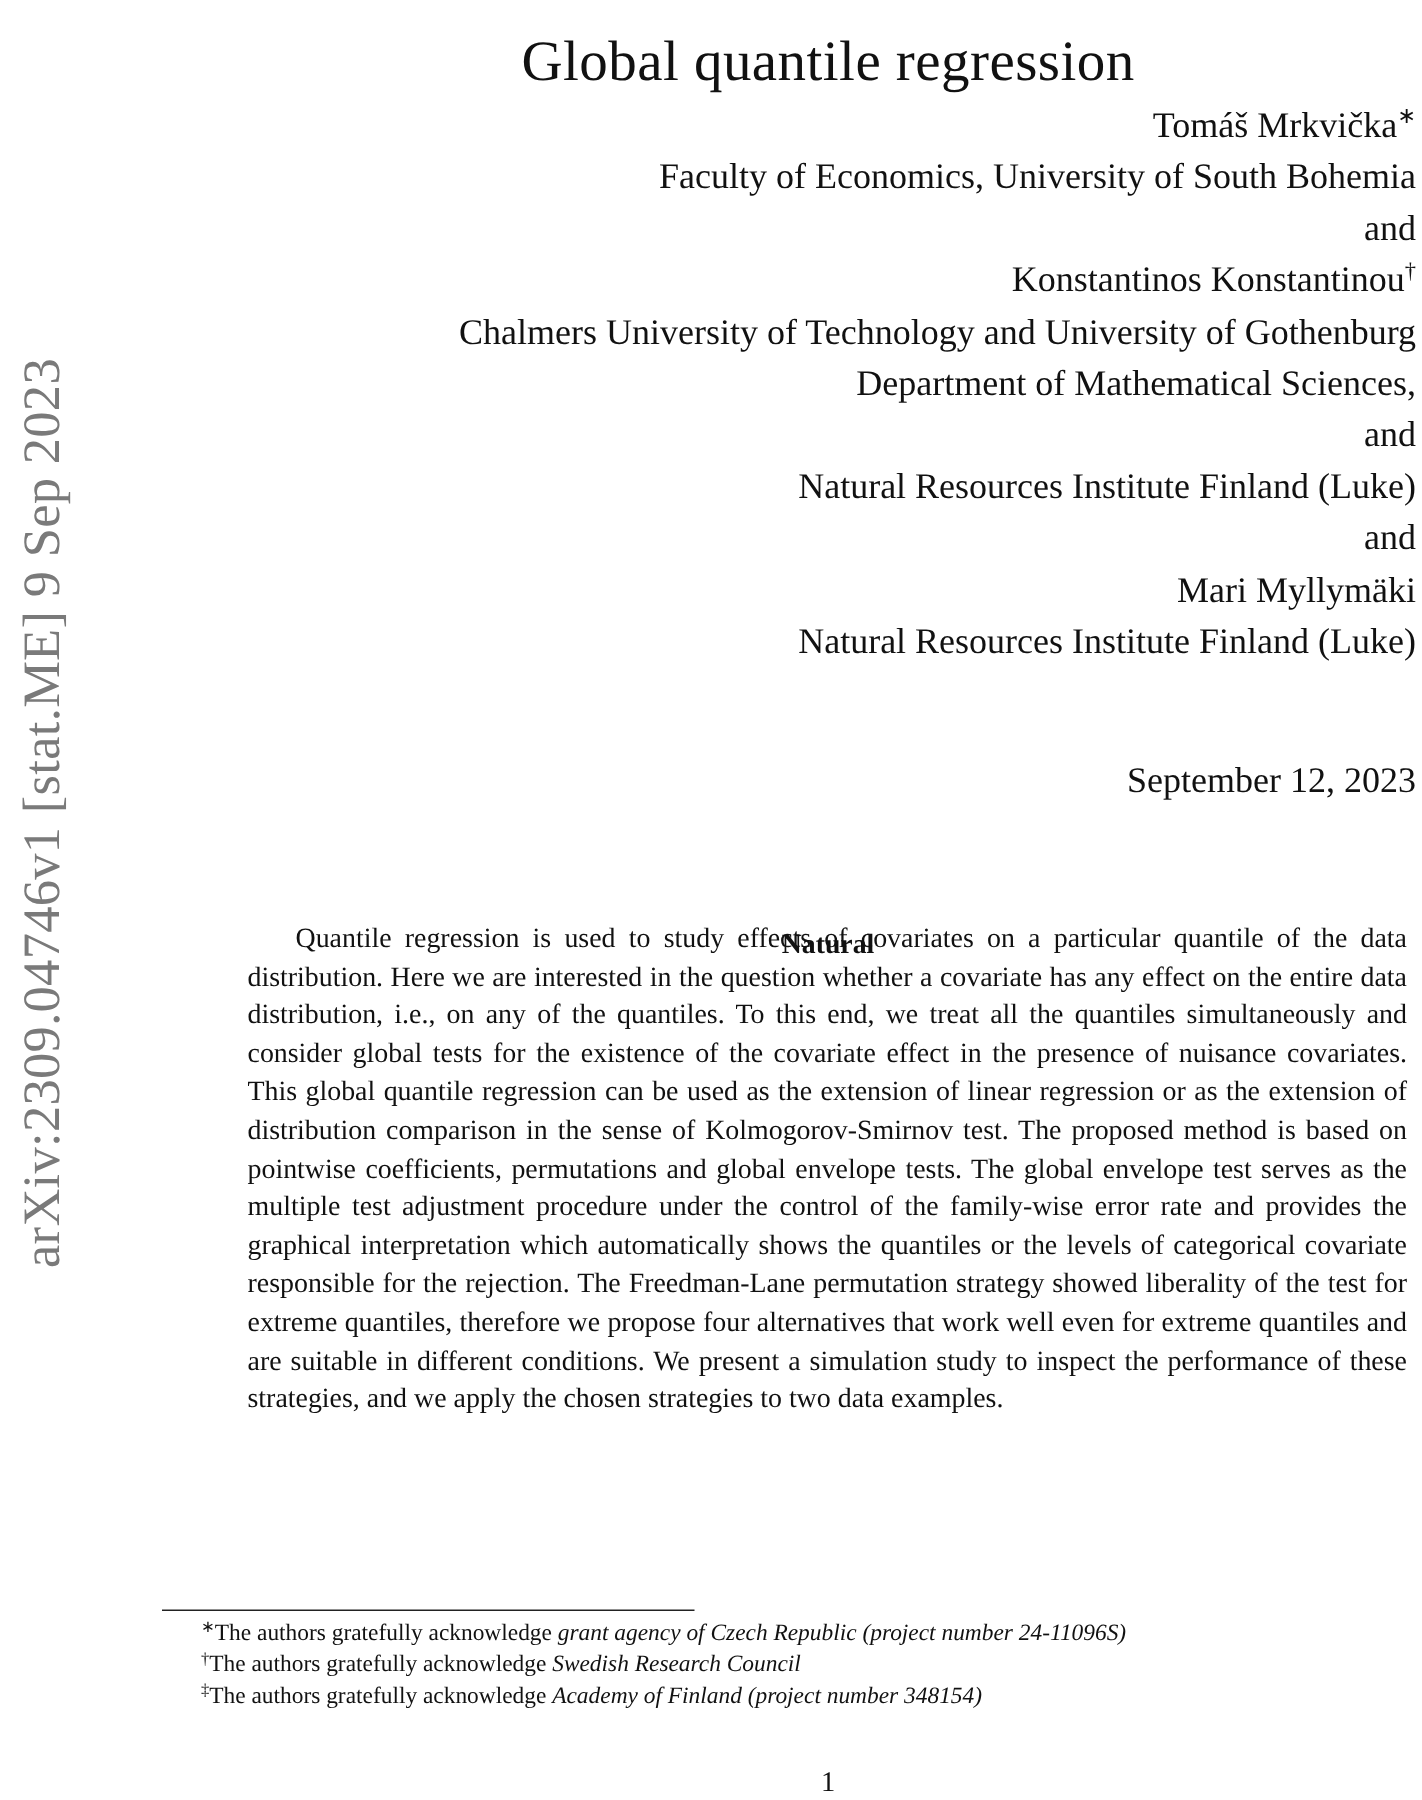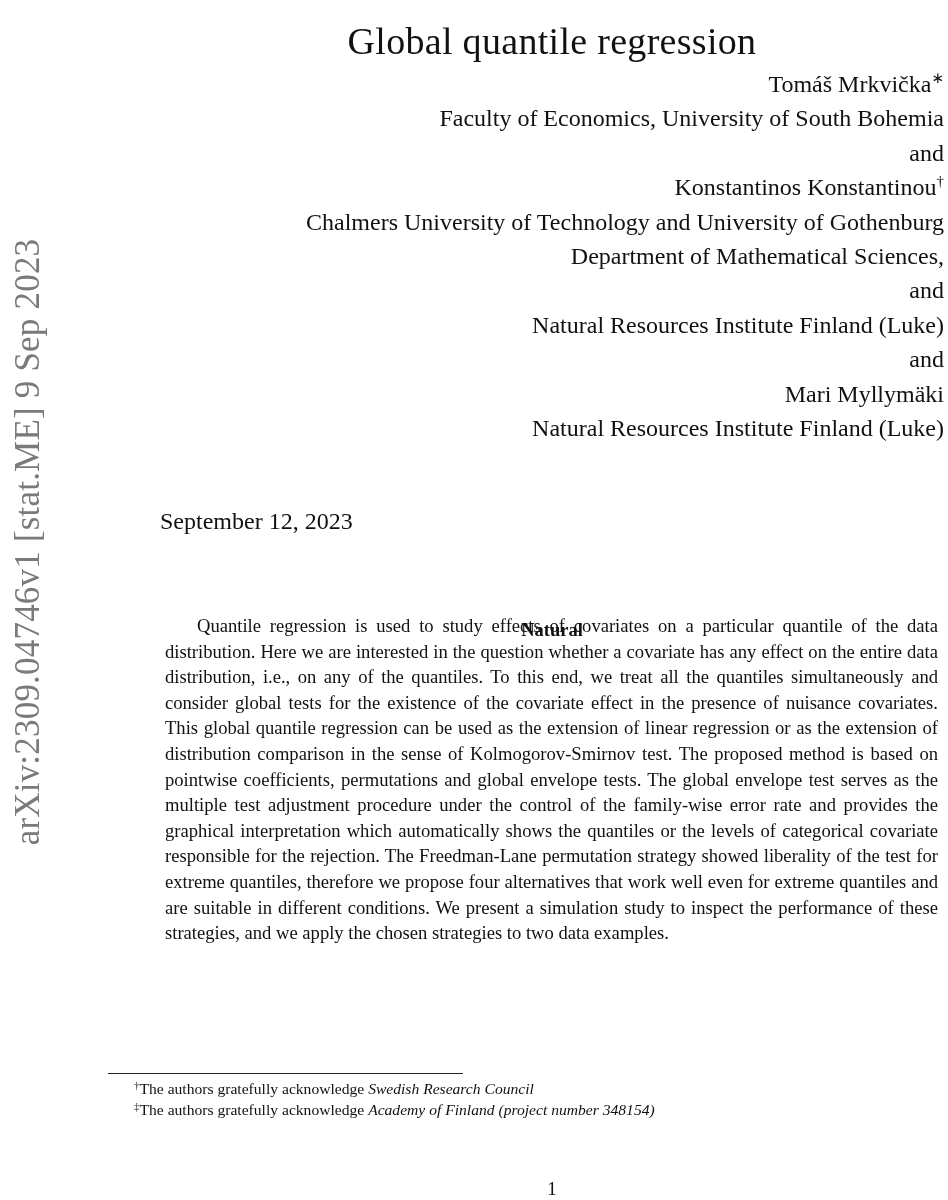--- a/index.html
+++ b/index.html
@@ -28,21 +28,21 @@
   .authors {
     position: absolute; left: 160px; width: 784px; top: 67px;
     text-align: right;
     font-family: "Liberation Serif", serif;
     font-size: 24px; line-height: 34.4px;
   }
   .authors div { white-space: nowrap; }
   sup { font-size: 15px; line-height: 0; vertical-align: 9px; }
   .date {
     position: absolute; left: 160px; width: 784px; top: 505px;
-    text-align: left;
+    text-align: right;
     font-family: "Liberation Serif", serif;
     font-size: 24px; line-height: 32px;
   }
   .abstract-heading {
     position: absolute; left: 160px; width: 784px; top: 618px;
     text-align: center;
     font-family: "Liberation Serif", serif;
     font-weight: bold; font-size: 18.5px; line-height: 24px;
   }
   .abstract-body {
@@ -91,17 +91,18 @@
 </div>
 
 <div class="date">September 12, 2023</div>
 
 <div class="abstract-heading">Natural</div>
 <p class="abstract-body" style="margin:0">Quantile regression is used to study effects of covariates on a particular quantile of the data distribution. Here we are interested in the question whether a covariate has any effect on the entire data distribution, i.e., on any of the quantiles. To this end, we treat all the quantiles simultaneously and consider global tests for the existence of the covariate effect in the presence of nuisance covariates. This global quantile regression can be used as the extension of linear regression or as the extension of distribution comparison in the sense of Kolmogorov-Smirnov test. The proposed method is based on pointwise coefficients, permutations and global envelope tests. The global envelope test serves as the multiple test adjustment procedure under the control of the family-wise error rate and provides the graphical interpretation which automatically shows the quantiles or the levels of categorical covariate responsible for the rejection. The Freedman-Lane permutation strategy showed liberality of the test for extreme quantiles, therefore we propose four alternatives that work well even for extreme quantiles and are suitable in different conditions. We present a simulation study to inspect the performance of these strategies, and we apply the chosen strategies to two data examples.</p>
 
 <div class="fn-rule"></div>
 
 <div class="footnotes">
+  <div><sup>∗</sup><span>The authors gratefully acknowledge </span><i>grant agency of Czech Republic (project number 24-11096S)</i></div>
   <div><sup>†</sup><span>The authors gratefully acknowledge </span><i>Swedish Research Council</i></div>
   <div><sup>‡</sup><span>The authors gratefully acknowledge </span><i>Academy of Finland (project number 348154)</i></div>
 </div>
 
 <div class="page-number">1</div>
 
 </body></html>

